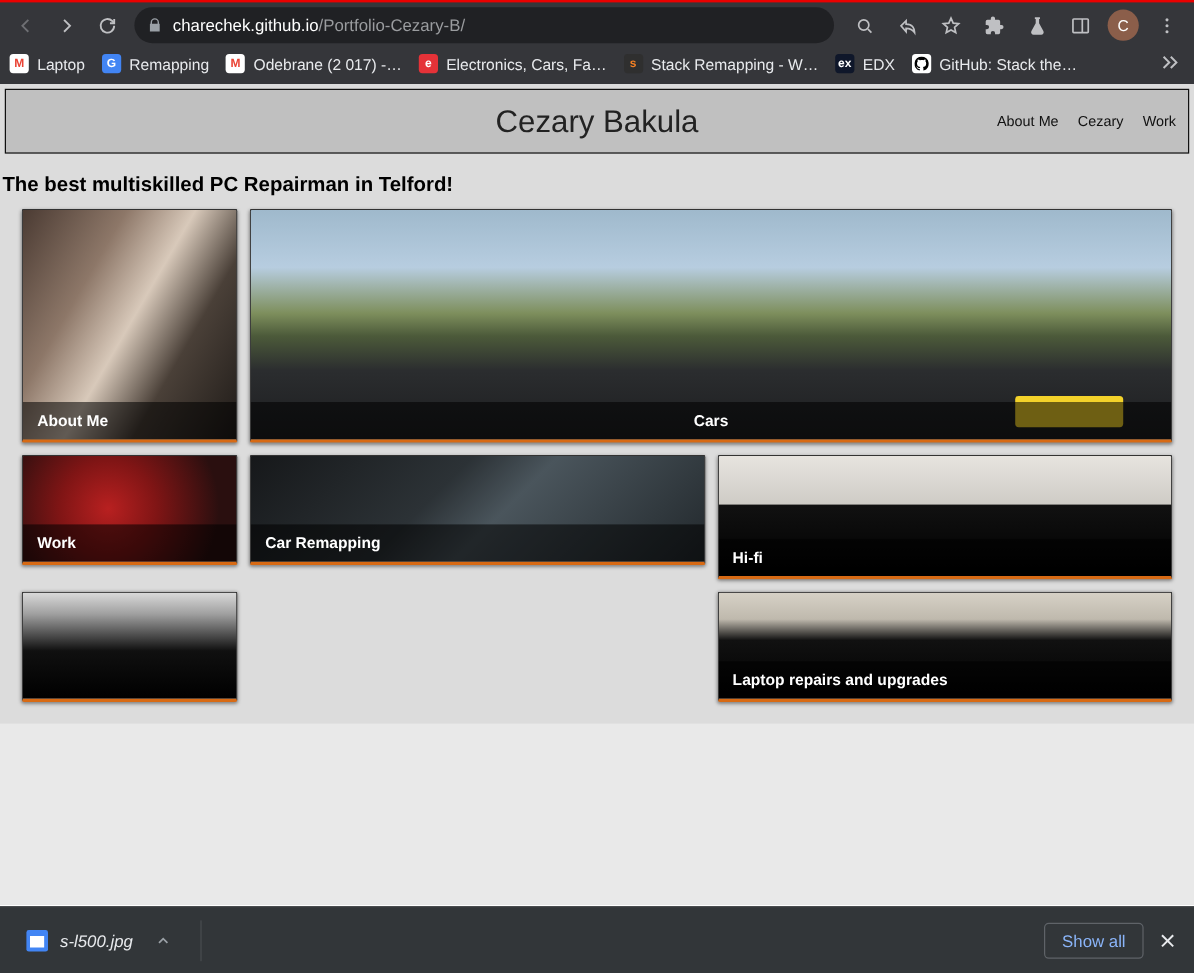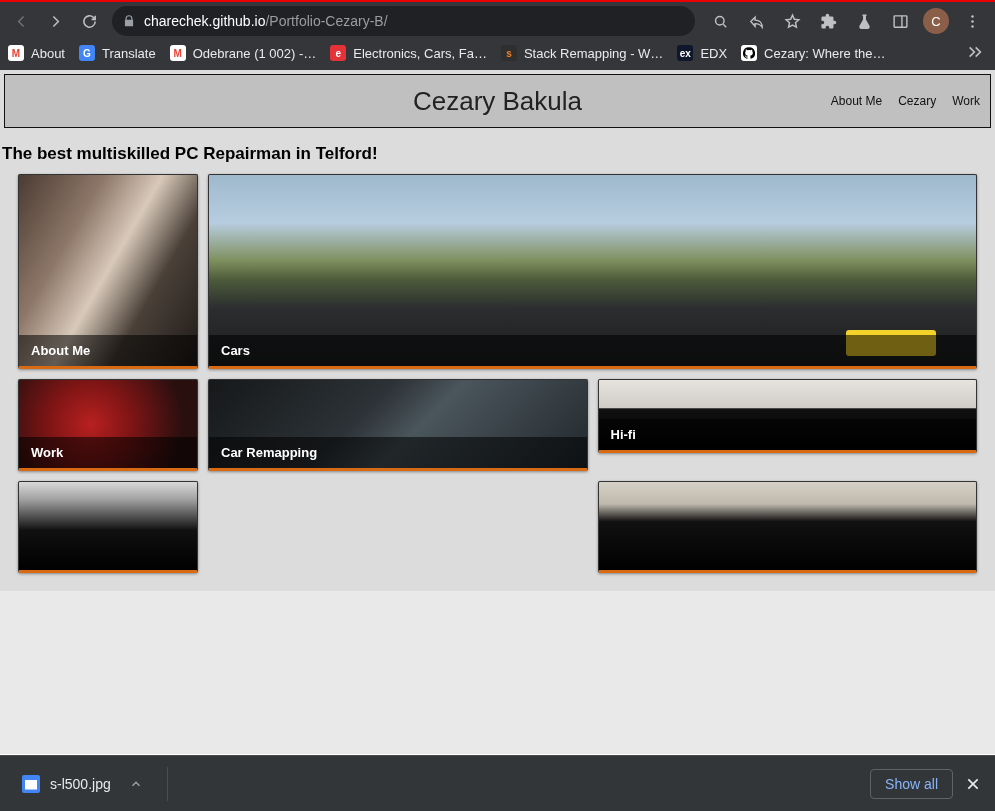--- a/index.html
+++ b/index.html
@@ -29,35 +29,35 @@
   .page-title { font-size:26px; color:#222; font-weight:400;}
   .nav-links { position:absolute; right:10px; top:50%; transform:translateY(-50%); display:flex; gap:16px; font-size:12px; color:#111;}
   .nav-links span{cursor:pointer;}
   .tagline { font-size:17px; color:#000; padding:12px 2px 10px 2px; font-weight:600;}
   .grid-wrap { padding:0 18px; }
   .grid { display:grid; grid-template-columns: 180px 1fr 1fr; gap:10px; }
   .tile { position:relative; border:1px solid #333; border-bottom:3px solid #d86a14; border-radius:2px; overflow:hidden; background:#555; box-shadow:0 1px 3px rgba(0,0,0,.4); cursor:pointer;}
   .tile .thumb { position:absolute; inset:0; }
   .tile .caption { position:absolute; left:0; right:0; bottom:0; background:rgba(0,0,0,.55); color:#fff; font-size:13px; font-weight:600; padding:8px 12px; }
   .row1-a { grid-column:1; grid-row:1; height:195px;}
-  .row1-b { grid-column:2 / span 2; grid-row:1; height:195px;}
+  .row1-b { grid-column:2 / span 2; grid-row:1; height:195px;text-align:center;}
   .empty-strip { height:180px; background:#e9e9e9; margin-top:18px;}
   
   .thumb-about { background: linear-gradient(120deg,#4b3b33 0%,#8d7768 30%,#d8c9ba 50%,#4a4038 70%,#1f1b18 100%);}
   .thumb-cars  { background: linear-gradient(180deg,#9fb9cc 0%,#b7cde0 25%,#7e8f5d 45%,#4c5a3a 55%,#2b2d2f 70%,#1c1d1f 100%); position:relative;}
   .thumb-cars::after{content:"";position:absolute;right:40px;bottom:10px;width:90px;height:26px;background:#f3d22a;border-radius:3px;}
   .thumb-work { background: radial-gradient(circle at 40% 50%, #b82020 0%, #801515 35%, #2a0f0f 80%);}
   .thumb-remap{ background: linear-gradient(135deg,#16181a 0%,#2c3236 40%,#4a555c 55%,#22282c 100%);}
   .thumb-hifi { background: linear-gradient(180deg,#e7e4df 0%,#cfccc6 40%,#111 41%,#000 100%);}
   .thumb-contact{ background: linear-gradient(180deg,#d9d9d9 0%,#a0a0a0 20%,#101010 55%,#000 100%);}
   .thumb-pc   { background: linear-gradient(180deg,#2a2014 0%,#1a140c 100%);}
   .thumb-laptop{ background: linear-gradient(180deg,#d6d1c6 0%,#bfb9ad 25%,#111 45%,#000 100%);}
   
   .dl-shelf { position:absolute; left:0; right:0; bottom:0; height:56px; background:#323639; border-top:1px solid #4a4d50; display:flex; align-items:center; padding:0 14px; gap:12px; color:#e8eaed;}
-  .dl-item { display:flex; align-items:center; gap:10px; background:transparent; padding:6px 8px; border-radius:4px;}
+  .dl-item { display:flex; align-items:center; gap:10px; background:transparent; padding:6px 8px; border-radius:4px;font-style:italic;}
   .dl-icon { width:18px; height:18px; background:#4285f4; border-radius:2px; position:relative;}
   .dl-icon::after{content:"";position:absolute;inset:3px;background:#fff;clip-path:polygon(0 20%,100% 20%,100% 100%,0 100%);}
   .dl-name { font-size:14px; }
   .dl-chevron { margin-left:8px; color:#9aa0a6; display:flex;}
   .dl-chevron svg{width:14px;height:14px;}
   .dl-sep { width:1px; height:34px; background:#4a4d50; margin-left:4px;}
   .dl-right { margin-left:auto; display:flex; align-items:center; gap:12px;text-align:center;}
   .showall { color:#8ab4f8; font-size:14px; border:1px solid #5f6368; padding:6px 14px; border-radius:4px; cursor:pointer;}
   .dl-close { color:#e8eaed; cursor:pointer; display:flex;}
   .dl-close svg{width:16px;height:16px;}
@@ -134,49 +134,49 @@
             <circle cx="12" cy="5" r="1.8"></circle>
             <circle cx="12" cy="12" r="1.8"></circle>
             <circle cx="12" cy="19" r="1.8"></circle>
           </svg>
         </div>
     </div>
   </div>
   <div class="bookmarks">
     <div class="bm">
         <span class="favi" style="background:#fff;color:#ea4335">M</span>
-        <span>About</span>
+        <span>Laptop</span>
       </div>
     <div class="bm">
         <span class="favi" style="background:#4285f4;color:#fff">G</span>
-        <span>Translate</span>
+        <span>Remapping</span>
       </div>
     <div class="bm">
         <span class="favi" style="background:#fff;color:#ea4335">M</span>
-        <span>Odebrane (1 002) -…</span>
+        <span>Odebrane (2 017) -…</span>
       </div>
     <div class="bm">
         <span class="favi" style="background:#e53238;color:#fff">e</span>
         <span>Electronics, Cars, Fa…</span>
       </div>
     <div class="bm">
         <span class="favi" style="background:#2f2f2f;color:#f48024">s</span>
         <span>Stack Remapping - W…</span>
       </div>
     <div class="bm">
         <span class="favi" style="background:#0f172a;color:#fff">ex</span>
         <span>EDX</span>
       </div>
     <div class="bm">
         <span class="favi" style="background:#fff;">
           <svg width="12" height="12" viewBox="0 0 16 16" fill="#000">
             <path d="M8 .2a8 8 0 0 0-2.53 15.59c.4.07.55-.17.55-.38v-1.5c-2.23.49-2.7-.95-2.7-.95-.36-.93-.89-1.18-.89-1.18-.73-.5.05-.49.05-.49.8.06 1.23.83 1.23.83.72 1.23 1.88.87 2.34.67.07-.52.28-.88.5-1.08-1.78-.2-3.65-.89-3.65-3.96 0-.87.31-1.59.82-2.15-.08-.2-.36-1.02.08-2.12 0 0 .67-.21 2.2.82A7.6 7.6 0 0 1 8 4.07c.68 0 1.36.09 2 .27 1.53-1.04 2.2-.82 2.2-.82.44 1.1.16 1.92.08 2.12.51.56.82 1.28.82 2.15 0 3.07-1.87 3.75-3.66 3.95.29.25.54.73.54 1.48v2.2c0 .21.15.46.55.38A8 8 0 0 0 8 .2z"></path>
           </svg>
         </span>
-        <span>Cezary: Where the…</span>
+        <span>GitHub: Stack the…</span>
       </div>
     <div class="bm-more"><svg width="16" height="16" viewBox="0 0 24 24" fill="none" stroke="currentColor" stroke-width="2.5">
           <path d="M13 5l7 7-7 7M4 5l7 7-7 7"></path>
         </svg></div>
   </div>
 </div>
 
 <div class="viewport">
   <div class="page-header">
     <div class="page-title">Cezary Bakula</div>
@@ -201,30 +201,31 @@
       </div>
 
       <div class="tile" style="grid-column:1;grid-row:2;height:92px">
         <div class="thumb thumb-work"></div>
         <div class="caption">Work</div>
       </div>
       <div class="tile" style="grid-column:2;grid-row:2;height:92px">
         <div class="thumb thumb-remap"></div>
         <div class="caption">Car Remapping</div>
       </div>
-      <div class="tile" style="grid-column:3;grid-row:2;height:74px">
+      <div class="tile" style="grid-column:3;grid-row:2;height:104px">
         <div class="thumb thumb-hifi"></div>
         <div class="caption">Hi-fi</div>
       </div>
 
       <div class="tile" style="grid-column:1;grid-row:3;height:92px">
         <div class="thumb thumb-contact"></div>
       </div>
       <div class="tile" style="grid-column:3;grid-row:3;height:92px">
         <div class="thumb thumb-laptop"></div>
+        <div class="caption">Laptop repairs and upgrades</div>
       </div>
     </div>
   </div>
   <div class="empty-strip"></div>
 </div>
 
 <div class="dl-shelf">
   <div class="dl-item">
     <div class="dl-icon"></div>
     <div class="dl-name">s-l500.jpg</div>

